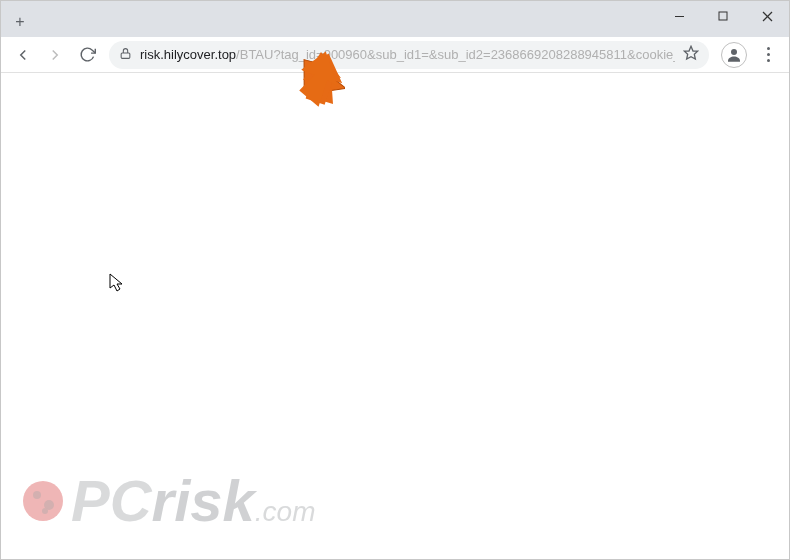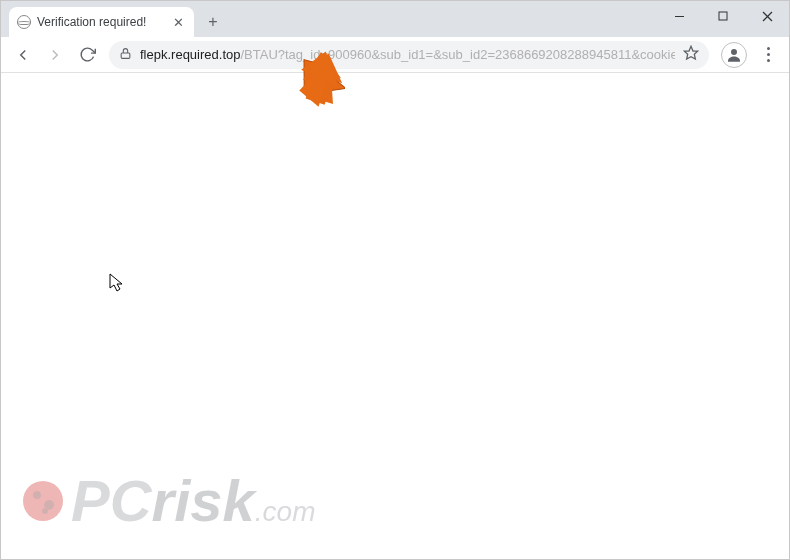--- a/index.html
+++ b/index.html
@@ -149,25 +149,20 @@
     position: absolute;
     left: 22px; bottom: 14px;
     opacity: 0.32;
     pointer-events: none;
   }
 </style>
 </head>
 <body>
 
 <div class="titlebar">
-  <div class="tab">
-    <span class="favicon"></span>
-    <span>Verification required!</span>
-    <span class="close-x">✕</span>
-  </div>
   <div class="newtab">+</div>
   <div class="win-controls">
     <div class="win-btn">
       <svg width="11" height="11" viewBox="0 0 11 11">
           <line x1="1" y1="5.5" x2="10" y2="5.5" stroke-width="1"></line>
         </svg>
     </div>
     <div class="win-btn">
       <svg width="10" height="10" viewBox="0 0 10 10">
           <rect x="1" y="1" width="8" height="8" fill="none" stroke-width="1"></rect>
@@ -200,21 +195,21 @@
       </svg>
   </div>
   <div class="addr-bar">
     <span class="lock-icon">
       <svg width="13" height="13" viewBox="0 0 24 24" fill="none" stroke="currentColor" stroke-width="2">
           <rect x="4" y="11" width="16" height="10" rx="2"></rect>
           <path d="M8 11V7a4 4 0 0 1 8 0v4"></path>
         </svg>
     </span>
     <span class="url">
-      <span class="host">flepk.required.top</span><span>/BTAU?tag_id=900960&amp;sub_id1=&amp;sub_id2=2368669208288945811&amp;cookie_id=d8af2eb5-7e1f-4f97-8...</span>
+      <span class="host">risk.hilycover.top</span><span>/BTAU?tag_id=900960&amp;sub_id1=&amp;sub_id2=2368669208288945811&amp;cookie_id=d8af2eb5-7e1f-4f97-8...</span>
     </span>
     <span class="star-icon">
       <svg width="16" height="16" viewBox="0 0 24 24" fill="none" stroke="currentColor" stroke-width="2">
           <polygon points="12 2 15 9 22 9.3 17 14 18.5 21 12 17.5 5.5 21 7 14 2 9.3 9 9"></polygon>
         </svg>
     </span>
   </div>
   <div class="avatar">
     <svg width="18" height="18" viewBox="0 0 24 24" fill="currentColor">
         <circle cx="12" cy="8" r="4"></circle>

